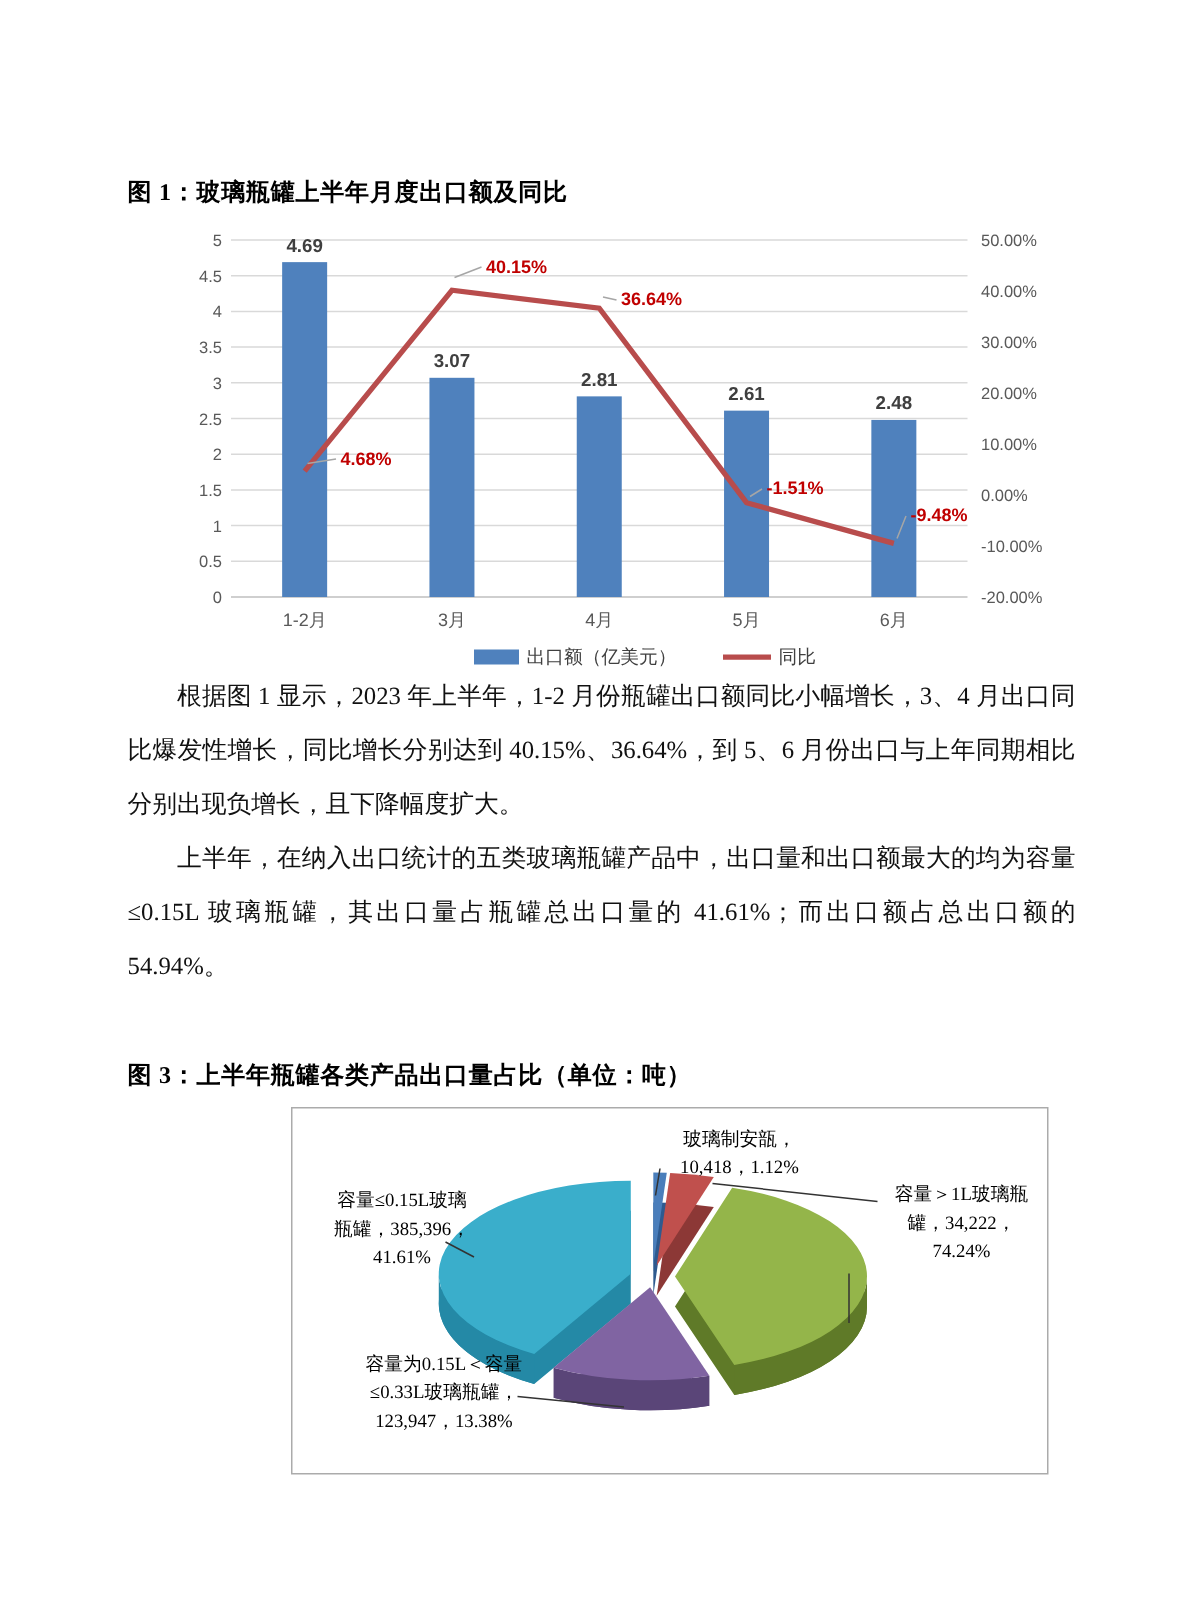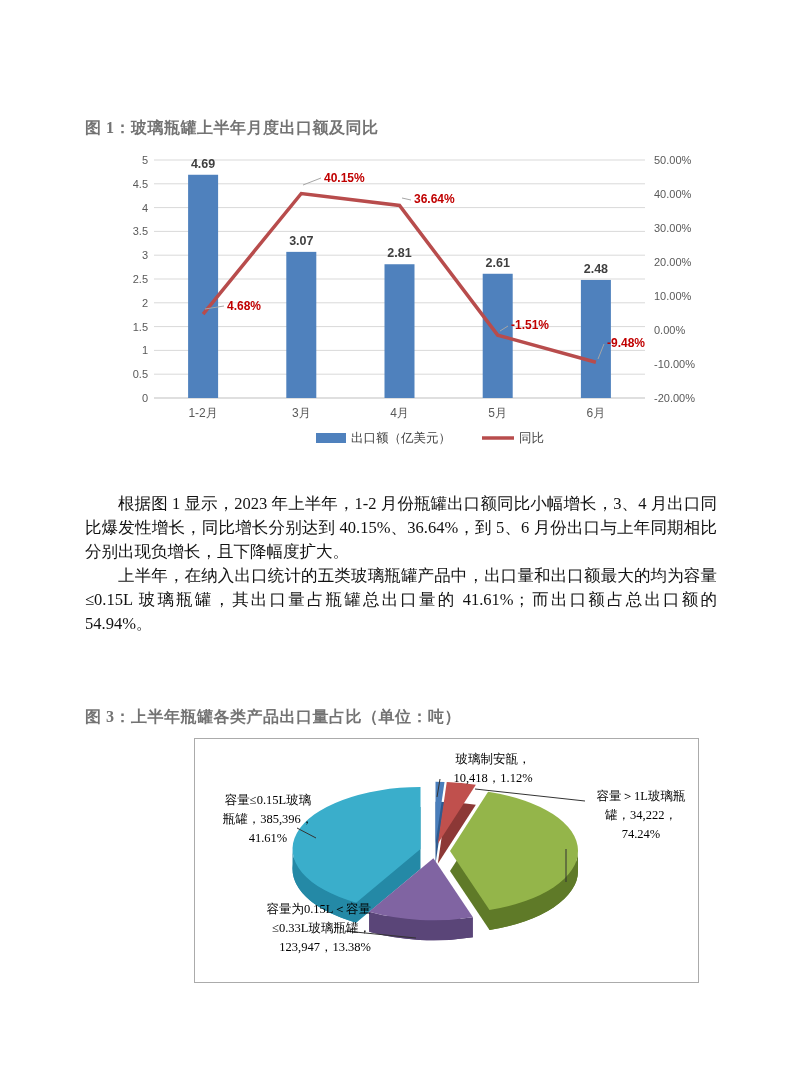--- a/index.html
+++ b/index.html
@@ -1,40 +1,40 @@
 <!DOCTYPE html>
 <html><head>
 <meta charset="utf-8">
 <style>
   html,body{margin:0;padding:0;background:#ffffff;}
   .page{position:relative;width:800px;height:1065px;background:#ffffff;overflow:hidden;
         font-family:"Liberation Serif", serif;color:#1a1a1a;}
-  .fig-title{position:absolute;left:85px;font-size:16px;font-weight:bold;color:#737373;
+  .fig-title{position:absolute;left:85px;font-size:16px;font-weight:bold;color:#000000;
              font-family:"Liberation Serif", serif;letter-spacing:.5px;}
   #fig1-title{top:118px;}
   #fig2-title{top:707px;}
   #fig1-chart{position:absolute;left:130px;top:145px;width:572px;height:315px;}
   #fig1-chart svg{display:block;}
   .tick{font-family:"Liberation Sans",sans-serif;font-size:11px;fill:#595959;}
   .xlab{font-family:"Liberation Sans",sans-serif;font-size:12px;fill:#595959;}
   .bar-label{font-family:"Liberation Sans",sans-serif;font-size:12.5px;font-weight:bold;fill:#3f3f3f;}
   .line-label{font-family:"Liberation Sans",sans-serif;font-size:12px;font-weight:bold;fill:#c00000;}
   .legend-text{font-family:"Liberation Sans",sans-serif;font-size:12.5px;fill:#404040;}
-  .paragraphs{position:absolute;left:85px;top:492px;width:632px;font-size:16.5px;
-              line-height:24px;text-align:justify;color:#111;}
+  .paragraphs{position:absolute;left:85px;top:446px;width:632px;font-size:16.5px;
+              line-height:36px;text-align:justify;color:#111;}
   .paragraphs p{margin:0;text-indent:2em;}
   #fig2-frame{position:absolute;left:152px;top:738px;width:505px;height:245px;
               border:1px solid #ababab;background:#fff;box-sizing:border-box;margin-left:42px;}
   #pie-svg,#pie-leaders{position:absolute;left:0;top:0;}
   .plabel{position:absolute;font-size:12.5px;line-height:1.5;text-align:center;
           white-space:pre-line;color:#000;font-family:"Liberation Serif",serif;}
   .pl-top{left:249px;top:11px;width:98px;}
   .pl-right-top{left:388px;top:48px;width:116px;}
   .pl-right-bottom{left:364px;top:146px;width:140px;}
-  .pl-bottom-left{left:2px;top:161px;width:174px;text-align:right;}
+  .pl-bottom-left{left:14px;top:161px;width:174px;}
   .pl-left{left:2px;top:52px;width:142px;}
 </style>
 </head>
 <body>
 
 <div class="page">
 
   <div class="fig-title" id="fig1-title">图 1：玻璃瓶罐上半年月度出口额及同比</div>
 
   <div id="fig1-chart">

